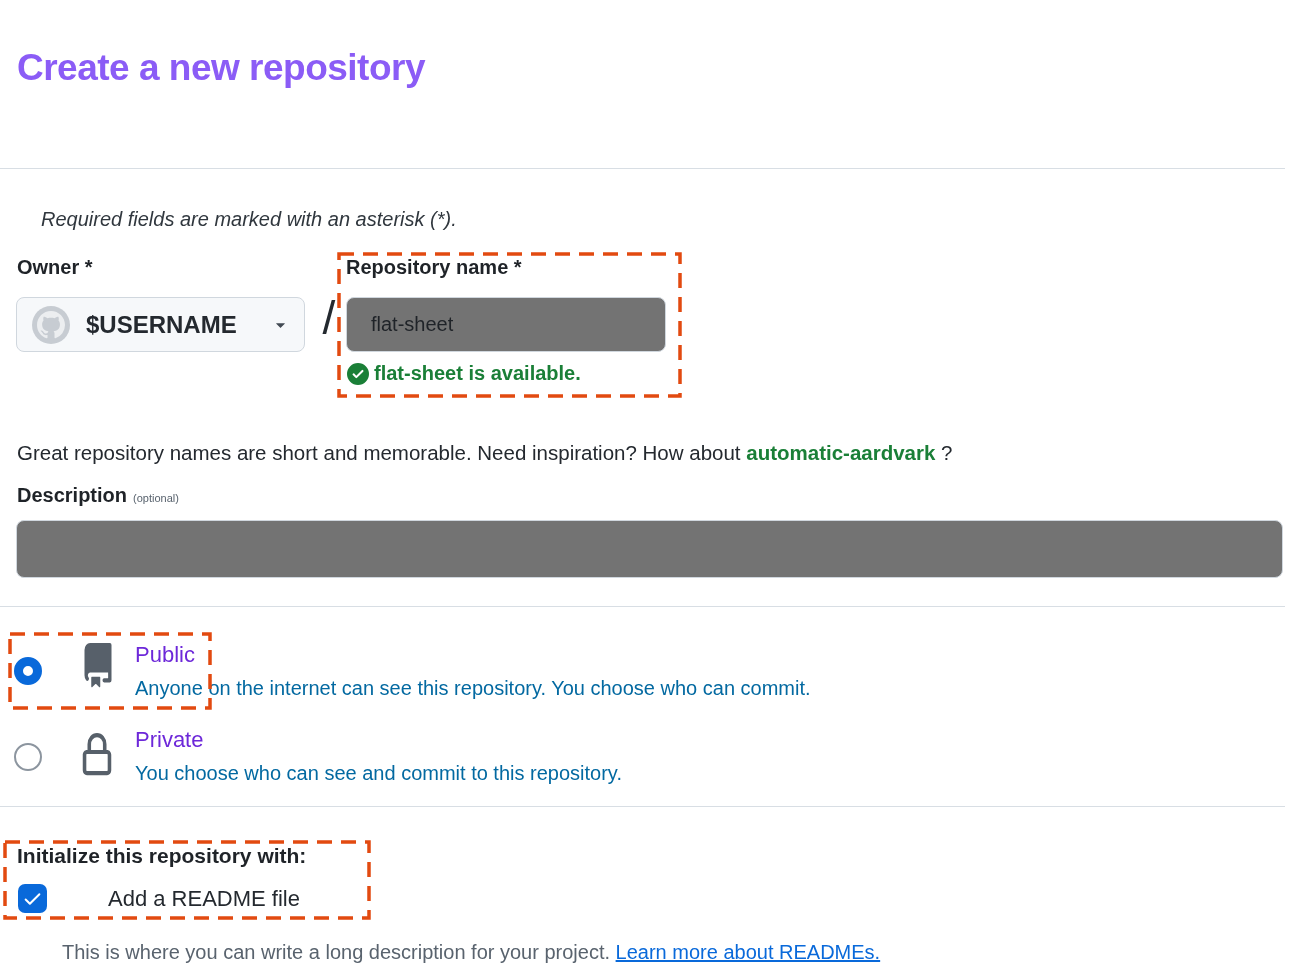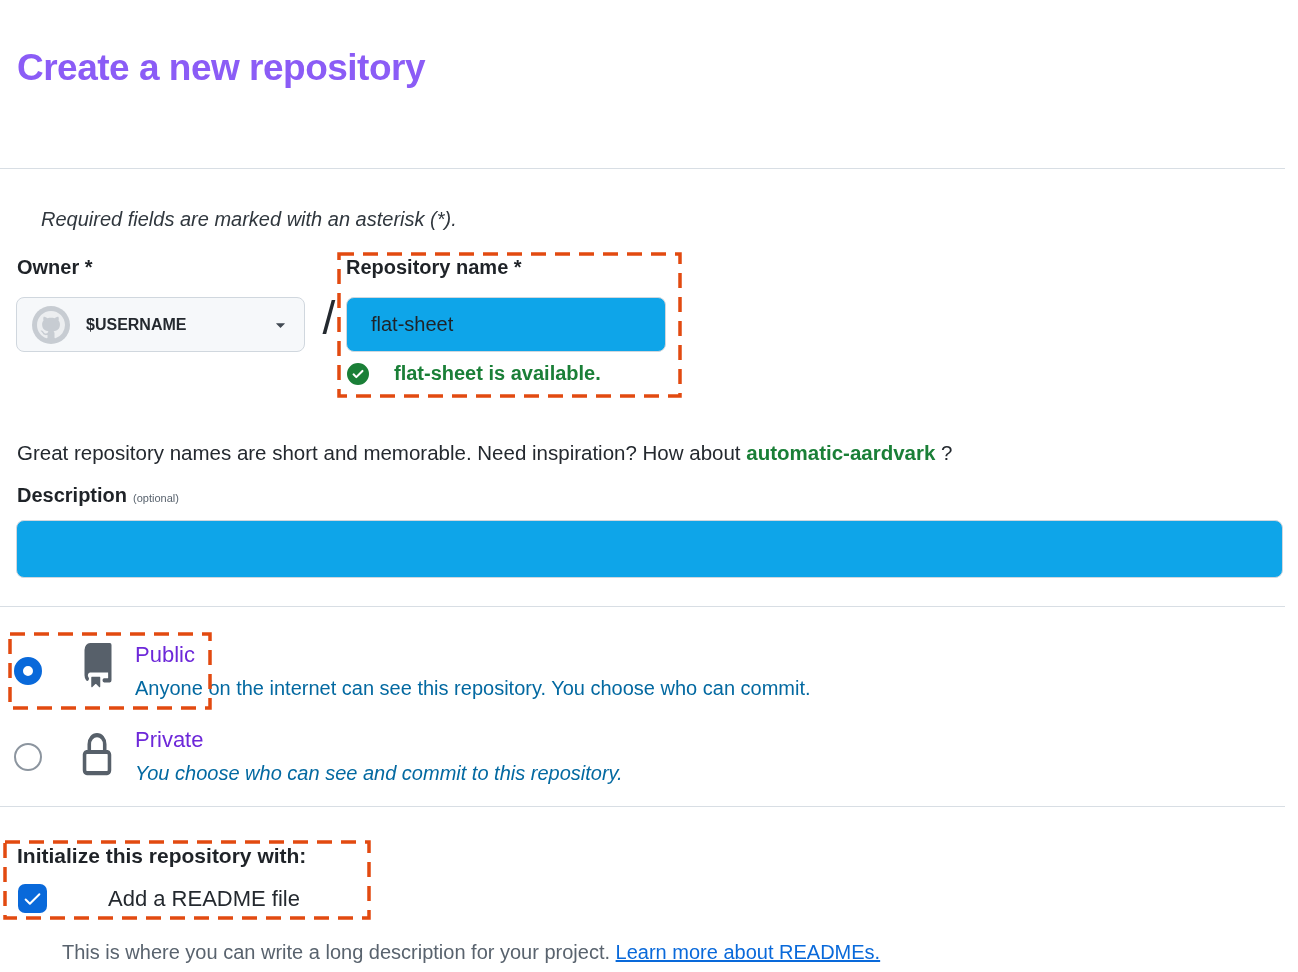--- a/index.html
+++ b/index.html
@@ -17,45 +17,45 @@
   .field-label{font-size:20px;font-weight:700;color:#1f2328;}
   .owner-label{left:17px;top:256px;}
   .repo-label{left:346px;top:256px;}
   .owner-btn{
     left:16px;top:297px;width:289px;height:55px;background:#f6f8fa;
     border:1px solid #d0d7de;border-radius:8px;box-sizing:border-box;
     display:flex;align-items:center;cursor:pointer;
   }
   .avatar{width:38px;height:38px;border-radius:50%;background:#c7ccd2;margin-left:15px;
     display:flex;align-items:center;justify-content:center;flex:none;}
-  .owner-name{margin-left:16px;font-size:16px;font-weight:700;color:#24292f;}
+  .owner-name{margin-left:16px;font-size:24px;font-weight:700;color:#24292f;}
   .caret{margin-left:auto;margin-right:14px;display:flex;}
   .slash{left:312px;top:291px;width:34px;text-align:center;font-size:46px;font-weight:400;color:#24292f;}
   .text-input{
-    border:1px solid #d0d7de;border-radius:8px;box-sizing:border-box;background:#0ea5e9;
+    border:1px solid #d0d7de;border-radius:8px;box-sizing:border-box;background:#737373;
     font-family:"Liberation Sans",sans-serif;font-size:20px;color:#1f2328;outline:none;
   }
   .repo-input{left:346px;top:297px;width:320px;height:55px;padding:0 0 0 24px;}
   .desc-input{left:16px;top:520px;width:1267px;height:58px;padding:0 16px;}
-  .success-row{left:347px;top:362px;display:flex;align-items:center;gap:25px;}
+  .success-row{left:347px;top:362px;display:flex;align-items:center;gap:5px;}
   .success-text{font-size:20px;font-weight:700;color:#1a7f37;}
   .suggestion{left:17px;top:420px;font-size:20.5px;color:#24292f;}
   .suggestion .repo-suggest{font-weight:700;color:#1a7f37;}
   .desc-label-row{left:17px;top:484px;font-size:20px;}
   .optional-tag{font-size:11px;font-weight:400;color:#59636e;margin-left:6px;}
   .radio{width:28px;height:28px;border-radius:50%;box-sizing:border-box;background:#fff;cursor:pointer;}
   .radio.selected{border:9px solid #0969da;}
   .radio.unselected{border:2px solid #8c959f;}
   .radio-public{left:14px;top:657px;} .radio-private{left:14px;top:743px;}
   .vis-icon{color:#57606a;}
   .book-icon{left:80px;top:643px;} .lock-icon{left:78px;top:733px;}
   .vis-label{font-size:22px;color:#6d28d9;cursor:pointer;}
   .vis-desc{font-size:20px;color:#0369a1;}
   .public-label{left:135px;top:642px;} .public-desc{left:135px;top:677px;}
-  .private-label{left:135px;top:727px;} .private-desc{left:135px;top:762px;font-style:italic;}
+  .private-label{left:135px;top:727px;} .private-desc{left:135px;top:762px;}
   .init-heading{left:17px;top:844px;font-size:21px;font-weight:700;color:#1f2328;}
   .checkbox{
     left:18px;top:884px;width:29px;height:29px;border-radius:7px;background:#0969da;
     display:flex;align-items:center;justify-content:center;cursor:pointer;
   }
   .readme-label{left:64px;top:886px;font-size:22px;color:#24292f;cursor:pointer;margin-left:44px;}
   .readme-help{left:62px;top:921px;font-size:20px;color:#59636e;}
   .annotations{left:0;top:0;width:1298px;height:972px;pointer-events:none;}
 </style>
 </head>

